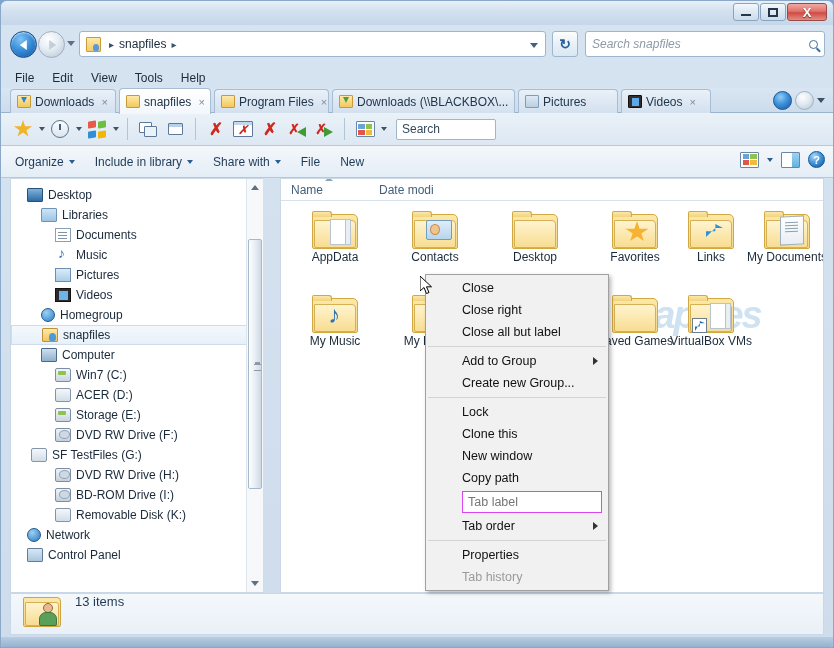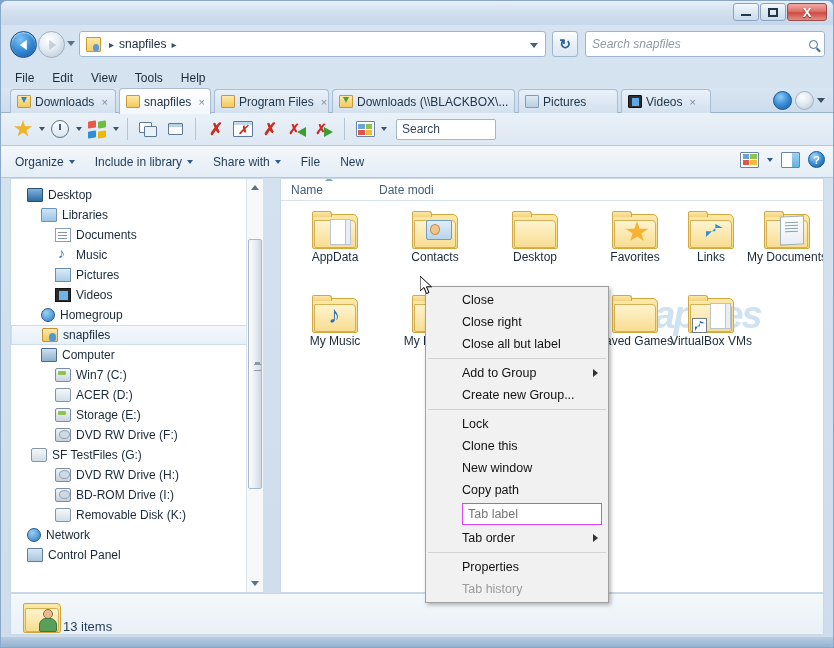--- a/index.html
+++ b/index.html
@@ -337,21 +337,21 @@
   .ov.lens::after{content:"";position:absolute;right:-6px;bottom:-4px;width:9px;height:3px;background:#b9c7d3;transform:rotate(42deg);}
   .shortcut {
     position:absolute; left:4px; bottom:0; width:15px;height:15px;
     background:#fff;border:1px solid #6f7d8b; z-index:6;
   }
   .shortcut::after{content:"";position:absolute;left:2px;top:2px;width:10px;height:10px;
      background:#1f6fb5;clip-path:polygon(0% 100%,0% 55%,48% 55%,48% 100%,48% 22%,100% 22%,48% 0%,48% 22%);}
 
   
   .ctxmenu {
-    position:absolute; left:424px; top:108px; width:184px;
+    position:absolute; left:424px; top:96px; width:184px;
     background:#f1f1f1; border:1px solid #a0a0a0;
     box-shadow:2px 2px 4px rgba(0,0,0,.28);
     padding:2px 0; z-index:50; font-size:12.5px; color:#111;
   }
   .mi { height:22px; display:flex; align-items:center; padding-left:36px; position:relative; }
   .mi.disabled { color:#9a9a9a; }
   .msep { height:1px; background:#d3d3d3; margin:3px 2px 3px 2px;}
   .sub { position:absolute; right:10px; top:50%; transform:translateY(-50%);
     width:0;height:0;border-top:4px solid transparent;border-bottom:4px solid transparent;border-left:5px solid #333;}
   .mi-input { padding:2px 6px 2px 36px; }
@@ -359,21 +359,21 @@
     width:100%; height:22px; border:1px solid #d946ef; background:#fff;
     font-family:"Liberation Sans", sans-serif; font-size:12.5px; color:#8d8d8d;
     padding:0 5px;
   }
   .cursor { position:absolute; left:419px; top:98px; z-index:60; width:14px;height:20px;}
 
   
   .statusbar {
     position:absolute; left:9px; right:9px; bottom:12px; height:42px;
     background:linear-gradient(180deg,#f4f8fb 0%,#e9f0f7 100%);
-    border:1px solid #c9d8e6; display:flex; align-items:flex-end; padding-left:12px; gap:0;
+    border:1px solid #c9d8e6; display:flex; align-items:flex-start; padding-left:12px; gap:12px;
   }
   .userfolder { width:40px;height:34px; position:relative; }
   .userfolder .bk{position:absolute;left:0;top:3px;width:38px;height:30px;background:linear-gradient(180deg,#fbe8a8,#f4d684);border:1px solid #cfa63e;border-radius:2px 4px 2px 2px;}
   .userfolder .fr{position:absolute;left:2px;top:8px;width:34px;height:24px;background:linear-gradient(180deg,#fff4cf,#f7dc90);border:1px solid #d6b055;border-radius:1px 3px 2px 2px;}
   .userfolder .person{position:absolute;left:16px;top:9px;width:18px;height:24px;z-index:3;}
   .userfolder .person .head{position:absolute;left:4px;top:0;width:10px;height:10px;border-radius:50%;background:#e8b98c;border:1px solid #8f6b45;}
   .userfolder .person .body{position:absolute;left:0;top:9px;width:18px;height:14px;border-radius:7px 7px 2px 2px;background:#5aa05a;border:1px solid #3d7440;}
   .statustxt { font-size:13px; color:#1f3a57; }
   .botstrip { position:absolute; left:0; right:0; bottom:0; height:10px;
     background:linear-gradient(180deg,#b9cde2,#93b2cf); border-radius:0 0 3px 3px;}

